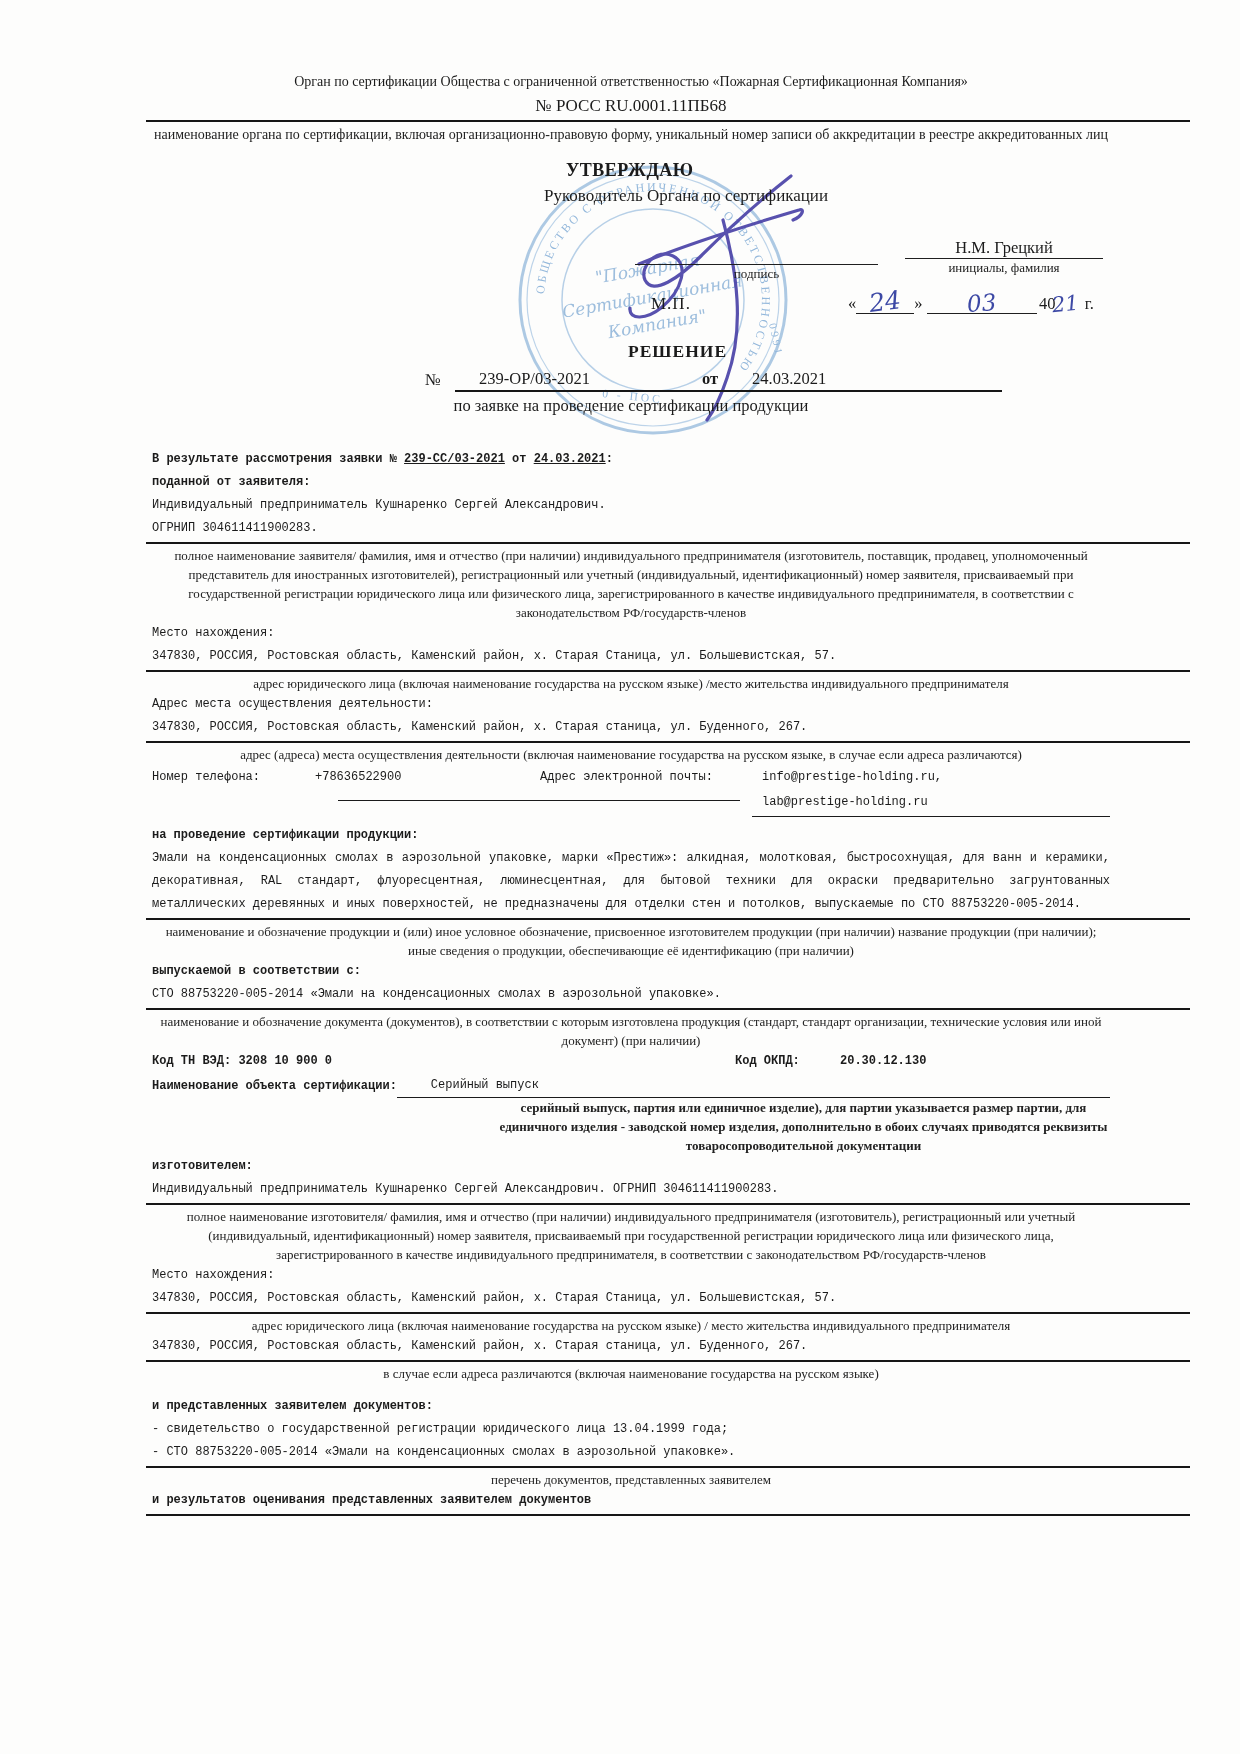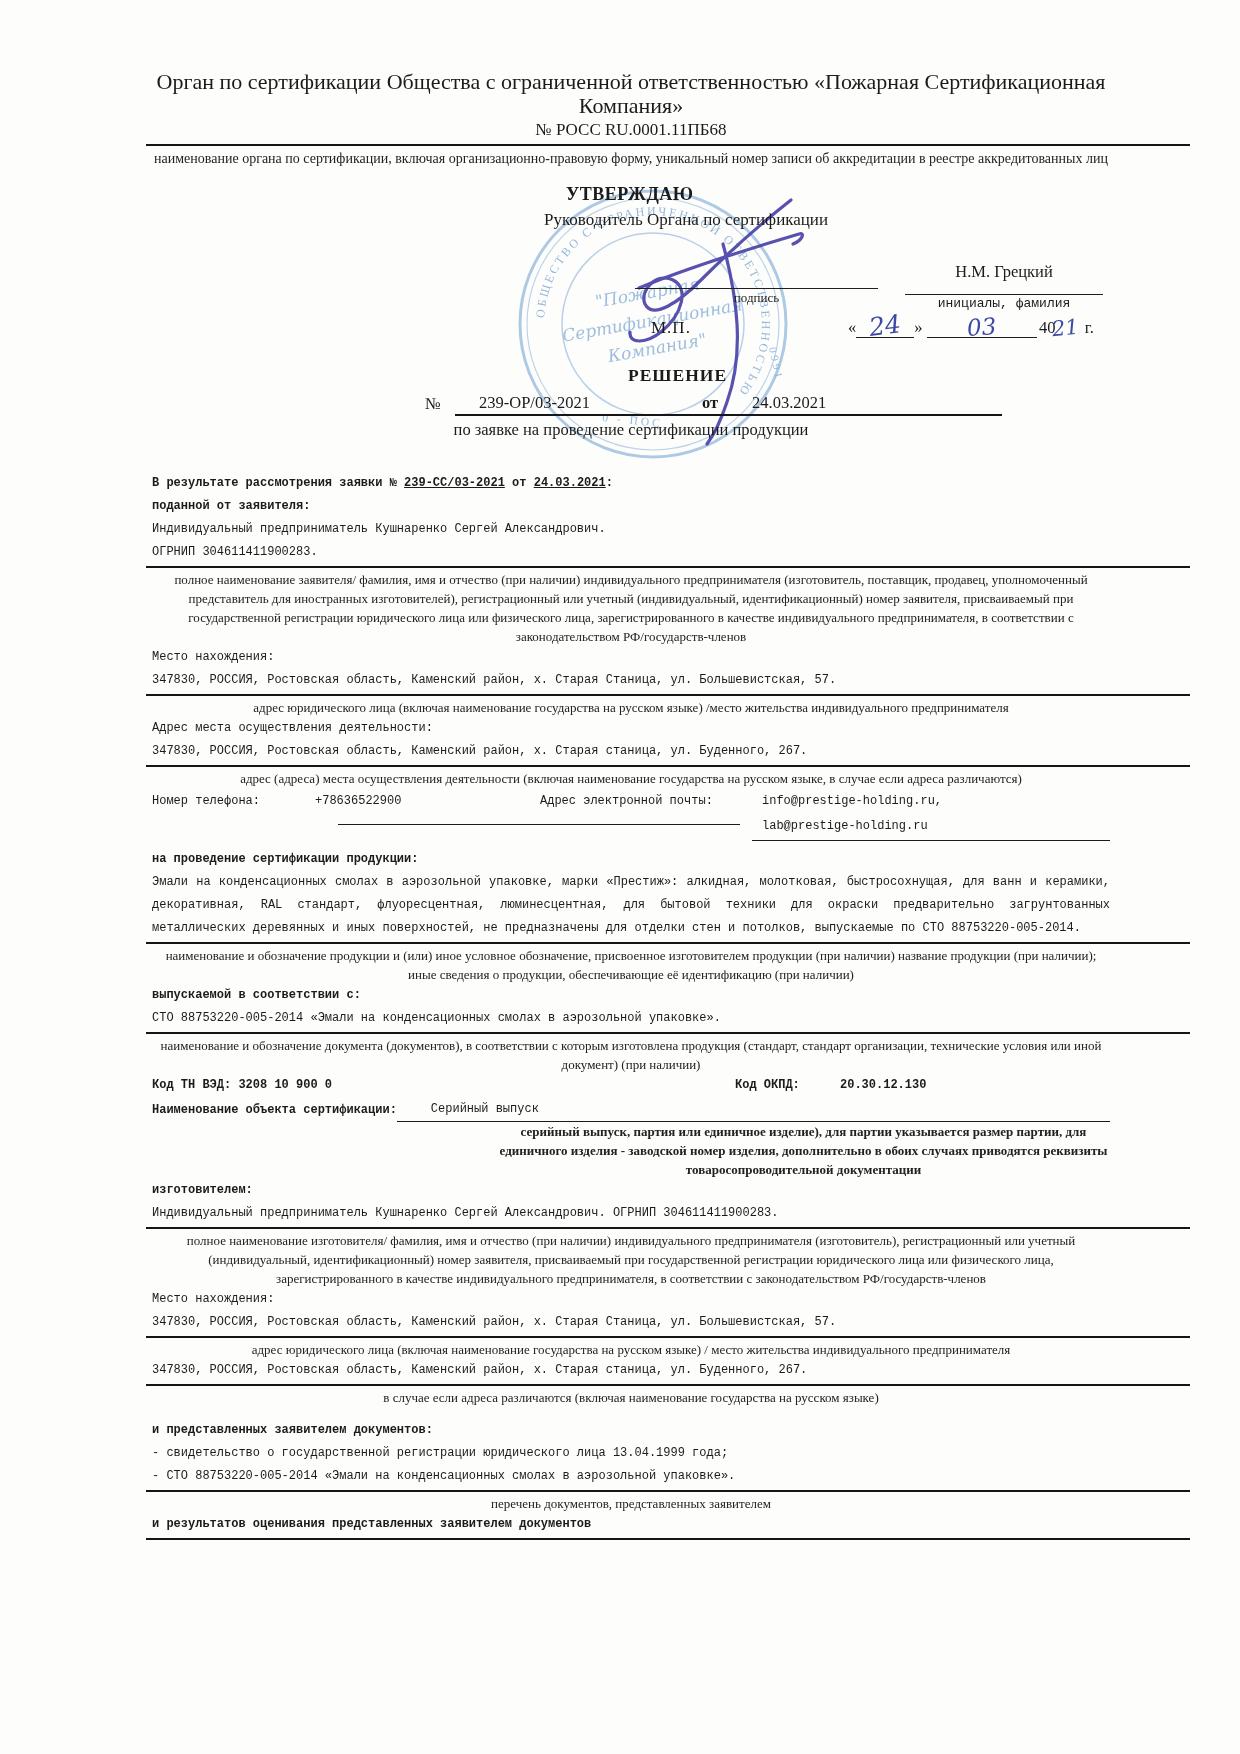--- a/index.html
+++ b/index.html
@@ -7,21 +7,21 @@
     position:relative;
     width:1240px;height:1754px;
     margin:0 auto;
     background:#fdfdfc;
     font-family:"Liberation Serif","DejaVu Serif",serif;
     color:#1b1b1b;
     overflow:hidden;
   }
   .content{position:absolute;left:152px;top:0;width:958px;}
   .header{padding-top:70px;text-align:center;}
-  .org-line{font-size:22px;line-height:24px;}
+  .org-line{font-size:14px;line-height:24px;}
   .reg-number{font-size:17px;line-height:24px;}
   .rule{border-top:2px solid #161616;height:0;margin:2px -80px 2px -6px;}
   .cap{font-size:13px;line-height:19px;text-align:center;color:#222;}
   .header .cap{font-size:14px;line-height:22px;margin-top:2px;}
 
   
   .approval{position:relative;height:300px;}
   .approval .abs{position:absolute;white-space:nowrap;}
   .approve-title{font-weight:bold;font-size:18px;letter-spacing:.5px;}
   .role{font-size:17px;}
@@ -105,21 +105,21 @@
       </svg>
 
       <div class="abs approve-title" style="left:414px;top:14px;">УТВЕРЖДАЮ</div>
       <div class="abs role" style="left:392px;top:40px;">Руководитель Органа по сертификации</div>
 
       <div class="abs sig-line" style="left:483px;top:118px;width:243px;">
         <span>подпись</span>
       </div>
 
       <div class="abs name-above" style="left:753px;top:92px;width:198px;">Н.М. Грецкий</div>
-      <div class="abs sig-line" style="left:753px;top:124px;width:198px;font-family:Liberation Mono, monospace;">
+      <div class="abs sig-line" style="left:753px;top:112px;width:198px;">
         <span>инициалы, фамилия</span>
       </div>
 
       <div class="abs mp" style="left:499px;top:148px;text-align:center;">М.П.</div>
 
       <div class="abs date-row" style="left:696px;top:138px;">
         <span>«</span><span class="blank" style="width:58px;"><span class="hand hand-day">24</span></span><span>»</span>
         <span class="blank" style="width:110px;"><span class="hand hand-month">03</span></span><span class="blank" style="width:44px;border-bottom:none;"><span>40</span><span class="hand hand-year">21</span></span>
         <span>г.</span>
       </div>

